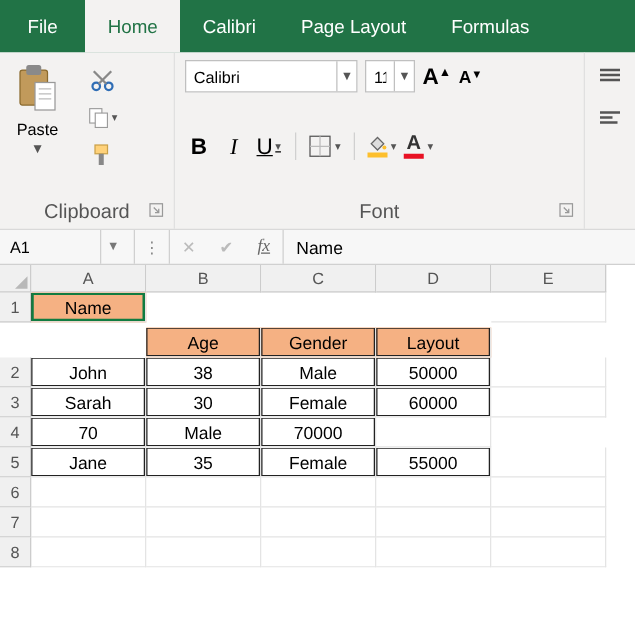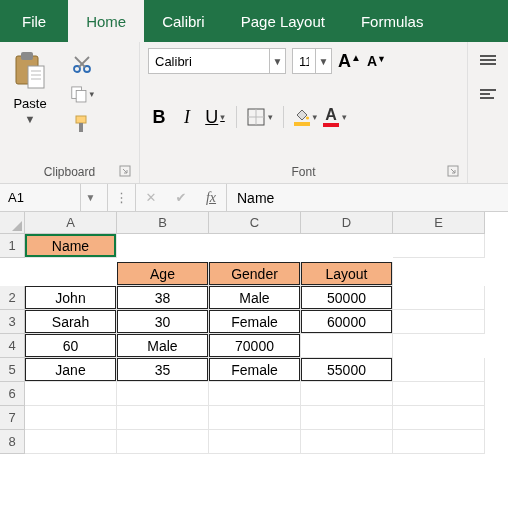--- a/index.html
+++ b/index.html
@@ -8,21 +8,21 @@
   
   .menubar { display: flex; background: #217346; height: 42px; align-items: stretch; color: #fff; }
   .menubar .tab { padding: 0 18px; display: flex; align-items: center; font-size: 15px; cursor: pointer; }
   .menubar .tab.active { background: #f3f2f1; color: #217346; }
   .menubar .file { padding-left: 22px; padding-right: 22px; }
 
   
   .ribbon { display: flex; background: #f3f2f1; border-bottom: 1px solid #d9d9d9; height: 142px; }
   .group { border-right: 1px solid #e0e0e0; padding: 6px 8px 4px 8px; display: flex; flex-direction: column; }
   .group .body { flex: 1; display: flex; gap: 18px; }
-  .group .label-row { display:flex; justify-content: center; align-items:center; gap:6px; color:#555; font-size:12px; margin-top:2px; position:relative;}
+  .group .label-row { display:flex; justify-content: center; align-items:center; gap:6px; color:#555; font-size:16px; margin-top:2px; position:relative;}
   .group .label-row .launcher { position:absolute; right:0; color:#888; }
   .pastebtn { display:flex; flex-direction:column; align-items:center; gap:2px; padding:2px 4px; cursor:pointer;}
   .pastebtn .drop { font-size:11px; color:#555; }
   .iconbox { width:24px; height:24px; display:flex; align-items:center; justify-content:center; cursor:pointer; }
   .smallstack { display:flex; flex-direction:column; gap:6px; padding-top:4px;}
 
   
   .fontgroup .row1 { display:flex; gap:6px; align-items:center; }
   .fontgroup .row2 { display:flex; gap:6px; align-items:center; margin-top:14px;}
   .combo { display:flex; align-items:center; border:1px solid #c0c0c0; background:#fff; height:26px; }
@@ -264,21 +264,21 @@
     <div class="rowwrap">
       <div class="rowhead">3</div>
       <div class="cell databox">Sarah</div>
       <div class="cell databox">30</div>
       <div class="cell databox">Female</div>
       <div class="cell databox">60000</div>
       <div class="cell"></div>
     </div>
     <div class="rowwrap">
       <div class="rowhead">4</div>
-      <div class="cell databox">60</div>
+      <div class="cell databox">70</div>
       <div class="cell databox">Male</div>
       <div class="cell databox">70000</div>
       <div class="cell"></div>
     </div>
     <div class="rowwrap">
       <div class="rowhead">5</div>
       <div class="cell databox">Jane</div>
       <div class="cell databox">35</div>
       <div class="cell databox">Female</div>
       <div class="cell databox">55000</div>

